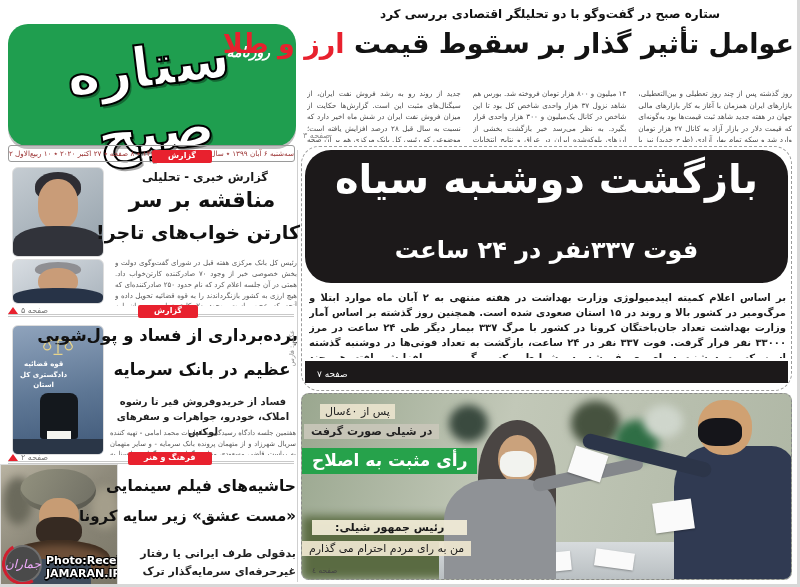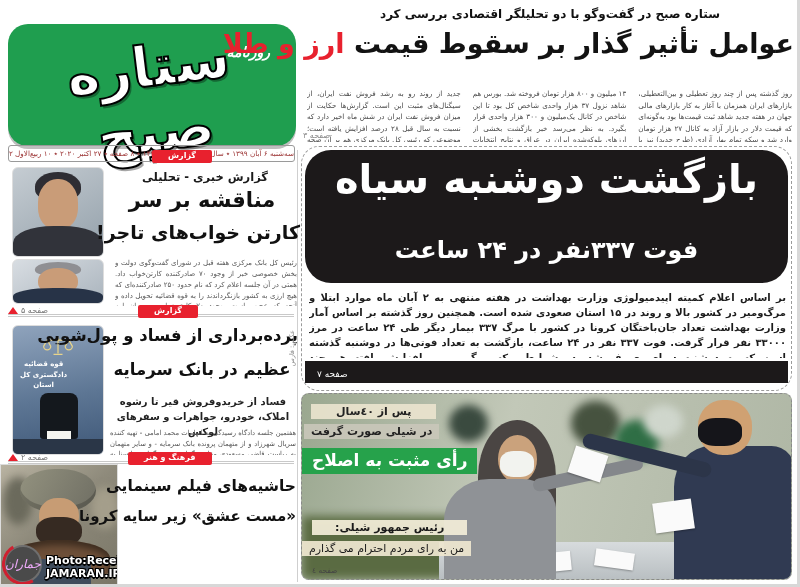--- a/index.html
+++ b/index.html
@@ -105,21 +105,21 @@
   .w-hood{position:absolute;left:36%;top:14%;width:16%;height:62%;background:#4a4543;border-radius:50% 50% 30% 30%;}
   .w-face{position:absolute;left:40%;top:22%;width:8%;height:26%;background:#caa27c;border-radius:50%;}
   .w-mask{position:absolute;left:40.5%;top:31%;width:7%;height:14%;background:#f2f3ef;border-radius:40%;}
   .w-sweater{position:absolute;left:29%;top:46%;width:23%;height:56%;background:#8f9296;border-radius:40% 30% 0 0;}
   .w-arm{position:absolute;left:47%;top:40%;width:23%;height:7%;background:#84878b;border-radius:8px;transform:rotate(-12deg);}
   .m-sweater{position:absolute;left:76%;top:28%;width:25%;height:74%;background:#303a52;border-radius:30% 20% 0 0;}
   .m-head{position:absolute;left:81%;top:3%;width:11%;height:30%;background:#d0a172;border-radius:46%;}
   .m-mask{position:absolute;left:81%;top:13%;width:9%;height:15%;background:#15151a;border-radius:40%;}
   .m-arm{position:absolute;left:57%;top:29%;width:27%;height:8%;background:#2c3549;border-radius:10px;transform:rotate(14deg);}
   .ov{position:absolute;direction:rtl;white-space:nowrap;}
-  .ov1{left:9px;top:10px;background:rgba(233,227,205,.93);color:#222;font-size:11px;font-weight:bold;padding:1px 25px;}
+  .ov1{left:18px;top:10px;background:rgba(233,227,205,.93);color:#222;font-size:11px;font-weight:normal;padding:1px 5px;}
   .ov2{left:2px;top:30px;background:rgba(200,198,185,.93);color:#222;font-size:11px;font-weight:bold;padding:1px 7px;}
   .ovg{background:#26a24b;color:#fff;font-size:17px;font-weight:800;padding:2px 10px 4px;}
   .ovg1{left:0;top:54px;}
   .ovg2{left:0;top:88px;}
   .ova{left:10px;top:126px;background:rgba(240,235,214,.95);color:#1a1a1a;font-size:11px;font-weight:bold;padding:1px 23px;}
   .ovq{left:0;top:147px;background:rgba(236,229,205,.95);color:#1a1a1a;font-size:11px;padding:1px 7px;}
   .chile-ptag{position:absolute;left:10px;bottom:4px;font-size:7.5px;color:#444;}
   
   .scales{position:absolute;left:30%;top:4%;width:40%;height:24%;}
 </style>
@@ -208,20 +208,21 @@
     <div class="fur"></div>
     <div class="coat"></div>
     <div class="jam-logo rtl">جماران</div>
     <div class="jam-credit">
       <div>Photo:Received</div>
       <div>JAMARAN.IR</div>
     </div>
   </div>
   <div class="abs a3-h1 rtl">حاشیه‌های فیلم سینمایی</div>
   <div class="abs a3-h2 rtl">«مست عشق» زیر سایه کرونا</div>
+  <div class="abs a3-sub rtl">بدقولی طرف ایرانی یا رفتار غیرحرفه‌ای سرمایه‌گذار ترک</div>
 
   <div class="abs covid-frame"></div>
   <div class="abs covid-black">
     <div class="covid-h rtl">بازگشت دوشنبه سیاه</div>
     <div class="covid-d rtl">فوت ۳۳۷نفر در ۲۴ ساعت</div>
   </div>
   <div class="abs covid-body rtl">بر اساس اعلام کمیته اپیدمیولوژی وزارت بهداشت در هفته منتهی به ۲ آبان ماه موارد ابتلا و مرگ‌ومیر در کشور بالا و روند در ۱۵ استان صعودی شده است. همچنین روز گذشته بر اساس آمار وزارت بهداشت تعداد جان‌باختگان کرونا در کشور با مرگ ۳۳۷ بیمار دیگر طی ۲۴ ساعت در مرز ۳۳۰۰۰ نفر قرار گرفت. فوت ۳۳۷ نفر در ۲۴ ساعت، بازگشت به تعداد فوتی‌ها در دوشنبه گذشته است که به دوشنبه سیاه معروف شد. در شرایطی که مرگ و میر افزایش یافته هر چند محدودیت‌های کرونایی در حال اجرا است، اما بسیاری...</div>
   <div class="abs covid-bar">
     <div class="tag rtl">صفحه ۷</div>
   </div>

